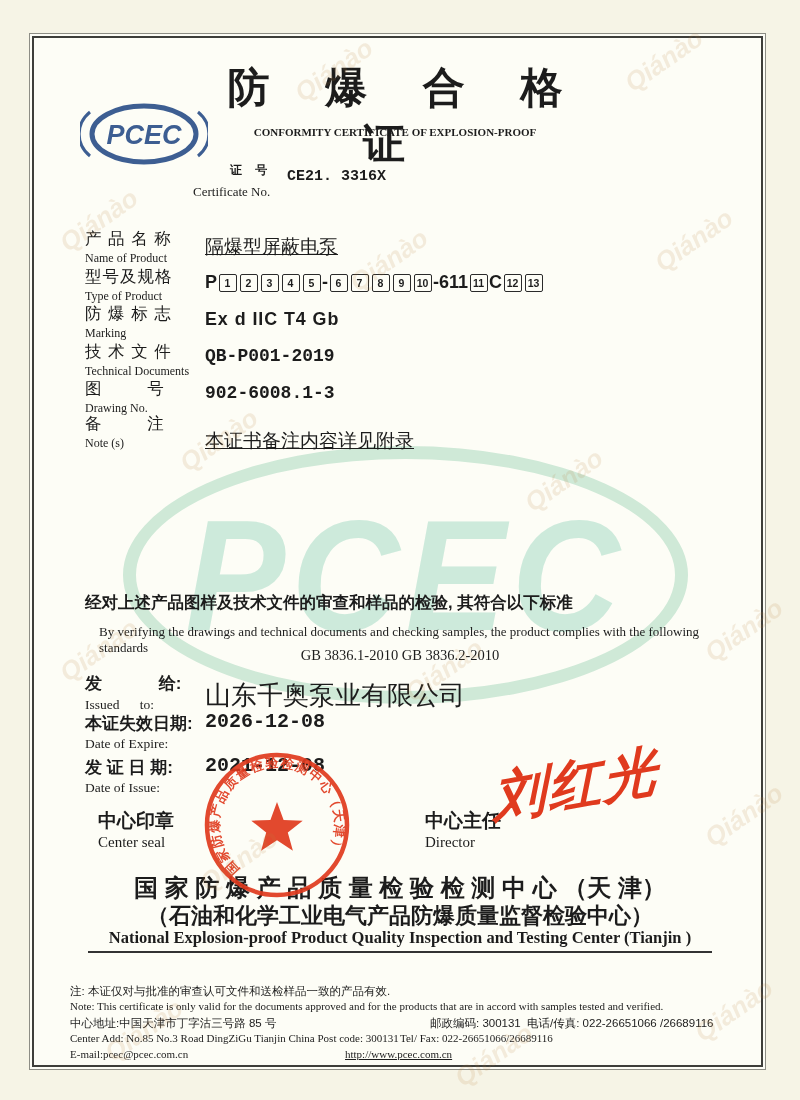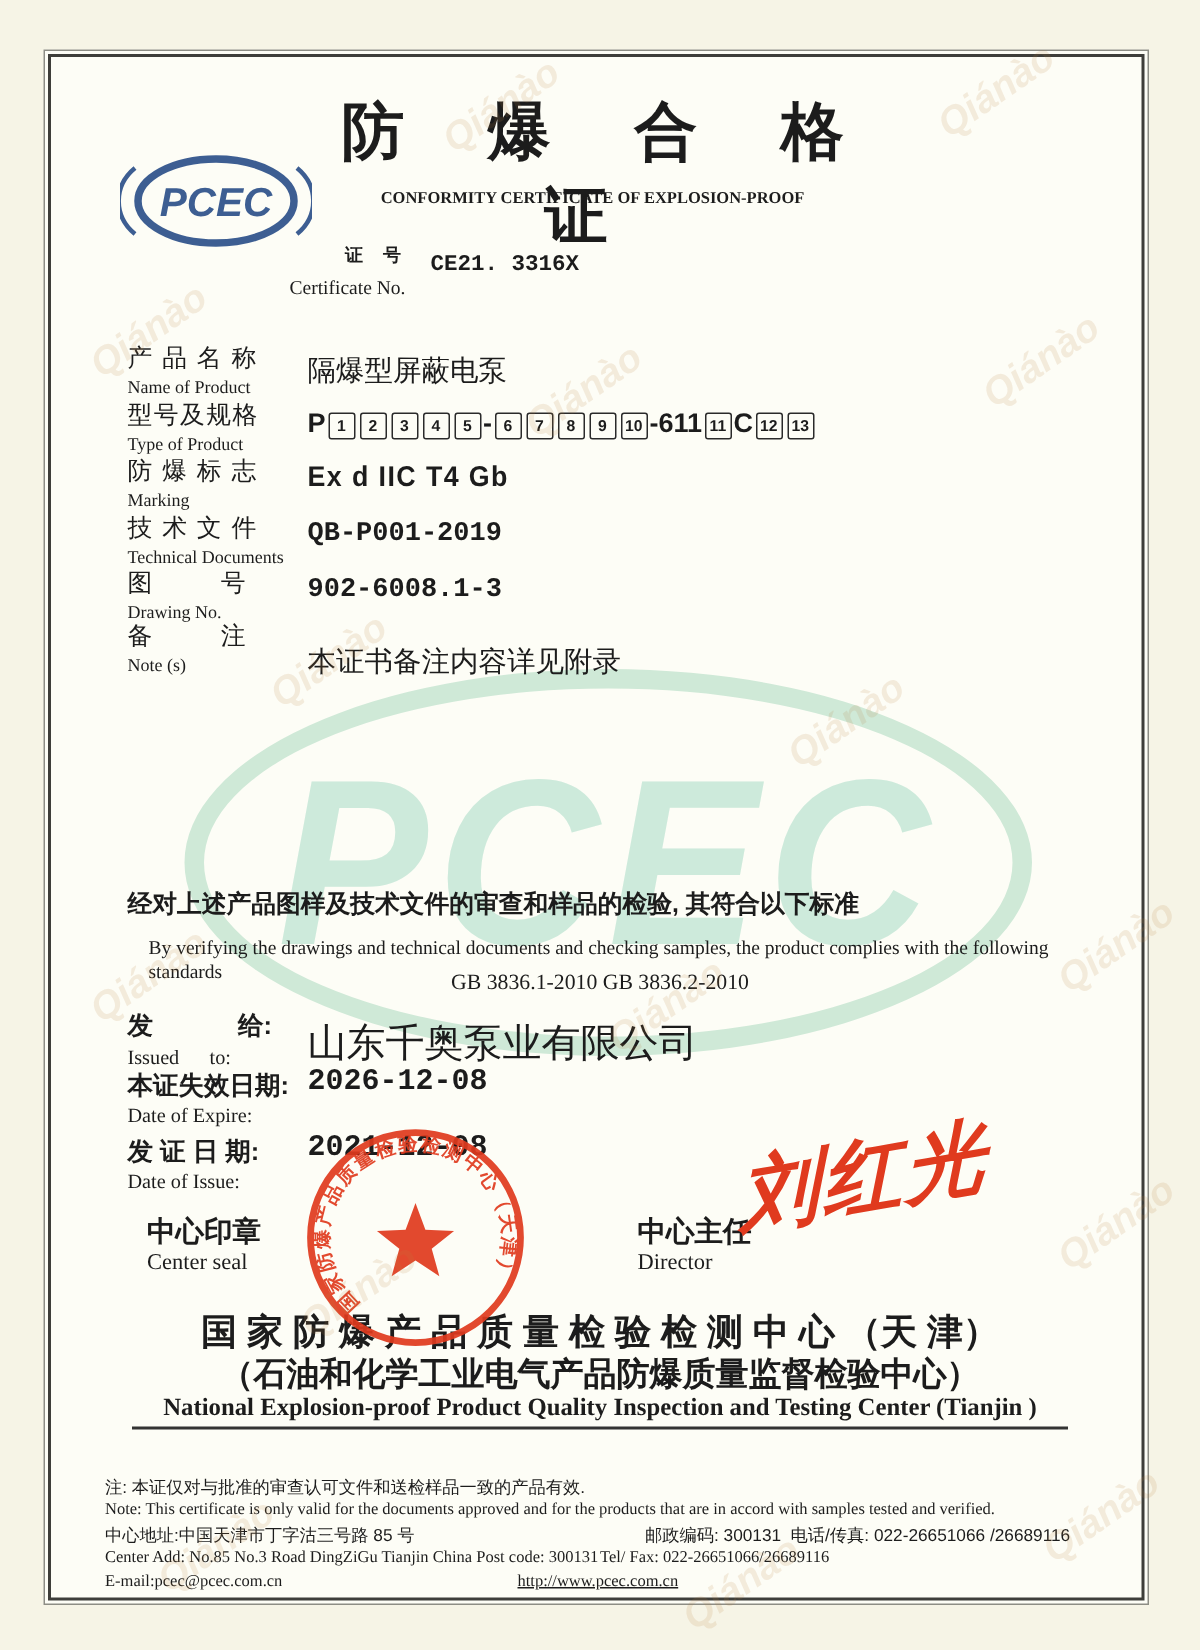--- a/index.html
+++ b/index.html
@@ -17,21 +17,21 @@
             font-family:"Liberation Serif",serif;font-weight:bold;font-size:11px;}
   .certno-cn{position:absolute;left:195px;top:162px;font-size:12px;font-weight:bold;white-space:pre;z-index:2;margin-left:35px;}
   .certno-en{position:absolute;left:193px;top:184px;font-family:"Liberation Serif",serif;font-size:13px;z-index:2;}
   .certno-val{position:absolute;left:287px;top:168px;font-family:"Liberation Mono",monospace;
               font-weight:bold;font-size:15px;z-index:2;}
   
   .frow{position:absolute;left:85px;z-index:2;}
   .frow .cn{font-size:16.5px;font-weight:normal;white-space:pre;letter-spacing:1px;}
   .frow .en{font-family:"Liberation Serif",serif;font-size:12px;margin-top:1px;}
   .fval{position:absolute;left:205px;z-index:2;font-size:18.5px;}
-  .fval.cjk{font-size:19px;}
+  .fval.cjk{font-size:19px;text-decoration:underline;}
   .fval.mono{font-family:"Liberation Mono",monospace;font-weight:bold;font-size:18px;}
   .fval.marking{font-weight:bold;font-size:19px;transform:scaleX(.94);transform-origin:left;letter-spacing:1px;}
   .mtext{font-size:18px;font-weight:bold;}
   .mbox{display:inline-flex;align-items:center;justify-content:center;min-width:14px;height:16px;
         border:1.5px solid #2a2a2a;border-radius:2px;font-size:10.5px;font-weight:bold;margin:0 1.5px;
         padding:0 1px;vertical-align:1px;}
   
   .wm-green{position:absolute;left:123px;top:446px;width:565px;height:258px;z-index:0;
             border:13px solid #cfe9d7;border-radius:50%;display:flex;align-items:center;justify-content:center;
             box-sizing:border-box;}

